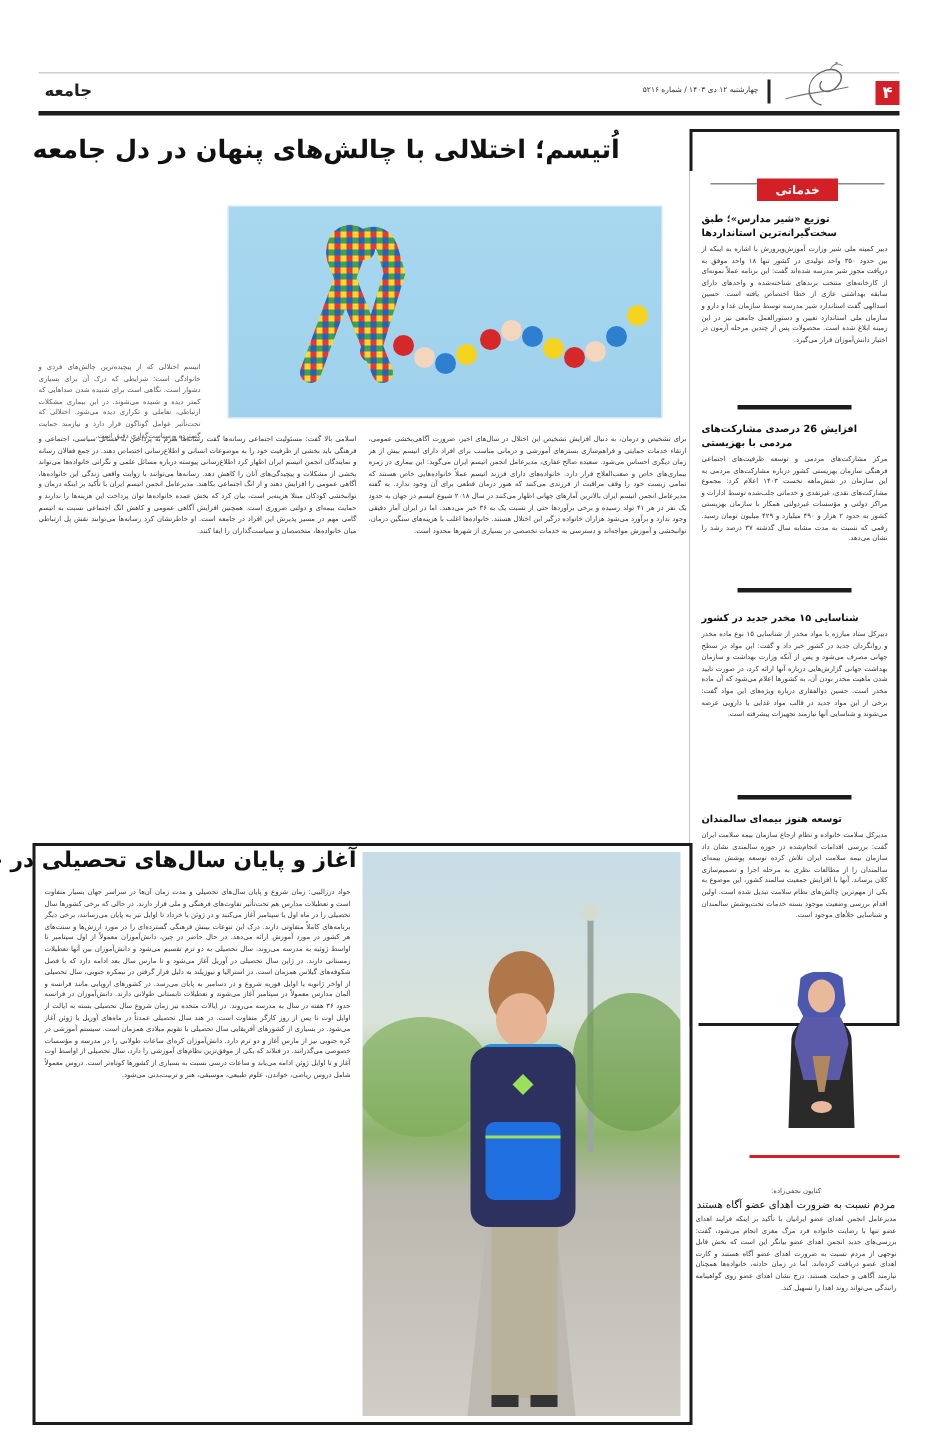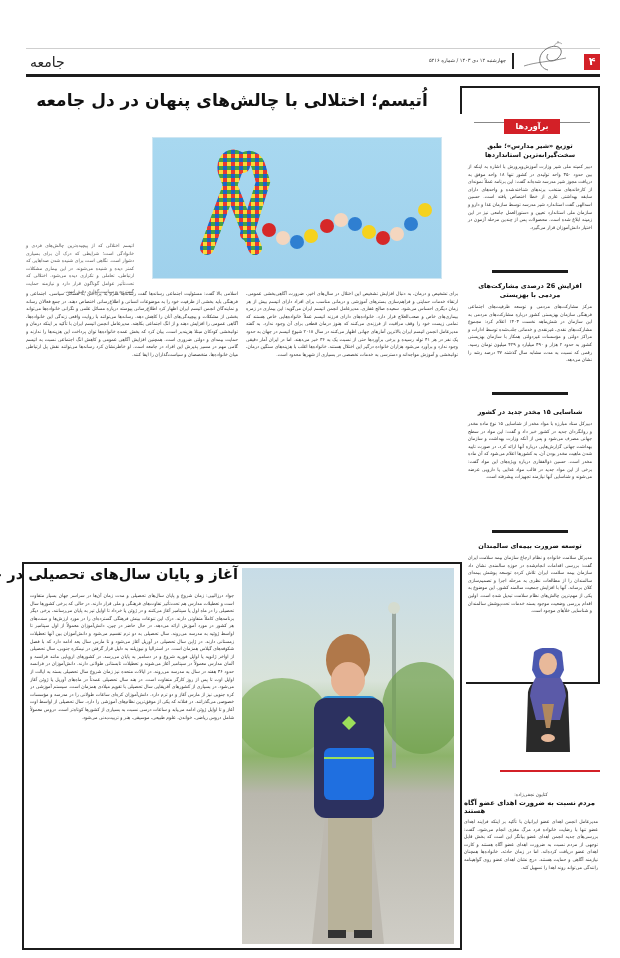--- a/index.html
+++ b/index.html
@@ -7,44 +7,44 @@
   body { font-family: "DejaVu Sans", sans-serif; color: #222; position: relative; direction: rtl; }
 
   
   .masthead { position: absolute; top: 40px; left: 26px; width: 574px; height: 40px; }
   .masthead .top-rule { position: absolute; top: 8px; left: 0; right: 0; height: 1px; background: #cfcfcf; }
   .masthead .bottom-rule { position: absolute; top: 34px; left: 0; right: 0; height: 3px; background: #1c1c1c; }
   .page-num { position: absolute; right: 0; top: 14px; width: 16px; height: 16px; background: #d32027; color: #fff; font-size: 11px; font-weight: bold; text-align: center; line-height: 16px; font-family: "DejaVu Sans", sans-serif; }
   .logo { position: absolute; right: 24px; top: 0px; width: 58px; height: 34px; }
   .logo-divider { position: absolute; right: 86px; top: 13px; width: 2px; height: 16px; background: #222; }
   .date-line { position: absolute; right: 94px; top: 17px; font-size: 5px; color: #333; white-space: nowrap; }
-  .section-name { position: absolute; left: 4px; top: 14px; font-size: 14px; font-weight: normal; color: #222; }
+  .section-name { position: absolute; left: 4px; top: 14px; font-size: 11px; font-weight: bold; color: #222; }
 
   
   .sidebar { position: absolute; top: 86px; right: 20px; width: 140px; height: 598px; }
   .sidebar-box { position: absolute; top: 0; right: 0; width: 140px; height: 598px; border: 2px solid #1c1c1c; border-top-width: 2px; }
   .sidebar-box .cut { position: absolute; top: 26px; left: -2px; width: 6px; height: 570px; background: #fff; }
   .news-label-wrap { position: absolute; top: 28px; right: 0; width: 136px; text-align: center; }
   .news-label-wrap .line { position: absolute; top: 8px; left: 10px; right: 10px; height: 1px; background: #888; }
   .news-label { position: relative; display: inline-block; background: #d32027; color: #fff; font-size: 8px; font-weight: bold; padding: 3px 12px; }
 
   .brief { position: absolute; right: 8px; width: 124px; text-align: justify; }
-  .brief h3 { font-size: 6.5px; font-weight: bold; text-align: center; line-height: 9px; color: #111; margin-bottom: 3px; }
+  .brief h3 { font-size: 6.5px; font-weight: bold; text-align: left; line-height: 9px; color: #111; margin-bottom: 3px; }
   .brief p { font-size: 4.6px; line-height: 7.6px; color: #333; text-align: justify; }
   .brief-sep { position: absolute; right: 32px; width: 76px; height: 3px; background: #1c1c1c; }
 
   .person-photo { position: absolute; right: 44px; top: 648px; width: 56px; height: 104px; }
   .red-line { position: absolute; right: 20px; top: 770px; width: 100px; height: 2px; background: #d32027; }
   .interview { position: absolute; right: 22px; top: 792px; width: 134px; }
   .interview .kicker { font-size: 4.6px; text-align: center; color: #444; margin-bottom: 2px; }
-  .interview h3 { font-size: 6.8px; font-weight: bold; text-align: left; color: #111; margin-bottom: 3px; }
+  .interview h3 { font-size: 6.8px; font-weight: normal; text-align: center; color: #111; margin-bottom: 3px; }
   .interview p { font-size: 4.6px; line-height: 7.6px; color: #333; text-align: justify; }
 
   
-  .headline { position: absolute; top: 90px; right: 178px; width: 420px; font-size: 17px; font-weight: bold; color: #111; text-align: center; white-space: nowrap; }
+  .headline { position: absolute; top: 90px; right: 178px; width: 420px; font-size: 17px; font-weight: bold; color: #111; text-align: left; white-space: nowrap; }
   .main-image { position: absolute; top: 137px; left: 152px; width: 290px; height: 142px; background: linear-gradient(180deg, #a8d8f0 0%, #9fd1ec 100%); overflow: hidden; border: 1px solid #cfe6f2; }
   .caption { position: absolute; top: 242px; left: 26px; width: 108px; font-size: 4.6px; line-height: 7.6px; color: #555; text-align: justify; }
   .cols { position: absolute; top: 290px; left: 26px; width: 432px; height: 170px; display: flex; flex-direction: row; gap: 8px; }
   .col { flex: 1; font-size: 4.6px; line-height: 7.6px; color: #333; text-align: justify; overflow: hidden; }
 
   
   .box2 { position: absolute; top: 562px; left: 22px; width: 440px; height: 388px; border: 2px solid #1c1c1c; }
   .box2 h2 { position: absolute; top: 2px; right: 222px; font-size: 14.5px; font-weight: bold; color: #111; white-space: nowrap; }
   .box2 .body { position: absolute; top: 28px; left: 6px; width: 204px; height: 350px; font-size: 4.6px; line-height: 7.6px; color: #333; text-align: justify; overflow: hidden; }
   .child-image { position: absolute; top: 4px; right: 6px; width: 212px; height: 376px; overflow: hidden; background: linear-gradient(180deg, #c7dce7 0%, #d9e3da 30%, #8db36a 50%, #b9b7ad 60%, #cfcdc6 100%); }
@@ -104,21 +104,21 @@
   <div class="col">برای تشخیص و درمان، به دنبال افزایش تشخیص این اختلال در سال‌های اخیر، ضرورت آگاهی‌بخشی عمومی، ارتقاء خدمات حمایتی و فراهم‌سازی بسترهای آموزشی و درمانی مناسب برای افراد دارای اتیسم بیش از هر زمان دیگری احساس می‌شود. سعیده صالح غفاری، مدیرعامل انجمن اتیسم ایران می‌گوید: این بیماری در زمره بیماری‌های خاص و صعب‌العلاج قرار دارد. خانواده‌های دارای فرزند اتیسم عملاً خانواده‌هایی خاص هستند که تمامی زیست خود را وقف مراقبت از فرزندی می‌کنند که هنوز درمان قطعی برای آن وجود ندارد. به گفته مدیرعامل انجمن اتیسم ایران بالاترین آمارهای جهانی اظهار می‌کنند در سال ۲۰۱۸ شیوع اتیسم در جهان به حدود یک نفر در هر ۴۱ تولد رسیده و برخی برآوردها حتی از نسبت یک به ۳۶ خبر می‌دهند. اما در ایران آمار دقیقی وجود ندارد و برآورد می‌شود هزاران خانواده درگیر این اختلال هستند. خانواده‌ها اغلب با هزینه‌های سنگین درمان، توانبخشی و آموزش مواجه‌اند و دسترسی به خدمات تخصصی در بسیاری از شهرها محدود است.</div>
   <div class="col">اسلامی بالا گفت: مسئولیت اجتماعی رسانه‌ها گفت رسانه‌ها ملزم به پرداختن به مسائل سیاسی، اجتماعی و فرهنگی باید بخشی از ظرفیت خود را به موضوعات انسانی و اطلاع‌رسانی اختصاص دهند. در جمع فعالان رسانه و نمایندگان انجمن اتیسم ایران اظهار کرد اطلاع‌رسانی پیوسته درباره مسائل علمی و نگرانی خانواده‌ها می‌تواند بخشی از مشکلات و پیچیدگی‌های آنان را کاهش دهد. رسانه‌ها می‌توانند با روایت واقعی زندگی این خانواده‌ها، آگاهی عمومی را افزایش دهند و از انگ اجتماعی بکاهند. مدیرعامل انجمن اتیسم ایران با تأکید بر اینکه درمان و توانبخشی کودکان مبتلا هزینه‌بر است، بیان کرد که بخش عمده خانواده‌ها توان پرداخت این هزینه‌ها را ندارند و حمایت بیمه‌ای و دولتی ضروری است. همچنین افزایش آگاهی عمومی و کاهش انگ اجتماعی نسبت به اتیسم گامی مهم در مسیر پذیرش این افراد در جامعه است. او خاطرنشان کرد رسانه‌ها می‌توانند نقش پل ارتباطی میان خانواده‌ها، متخصصان و سیاست‌گذاران را ایفا کنند.</div>
 </div>
 
 <div class="sidebar">
   <div class="sidebar-box">
       <div class="cut"></div>
     </div>
   <div class="news-label-wrap">
     <div class="line"></div>
-    <span class="news-label">برآوردها</span>
+    <span class="news-label">خدماتی</span>
   </div>
 
   <div class="brief" style="top:56px;">
     <h3>توزیع «شیر مدارس»؛ طبق سخت‌گیرانه‌ترین استانداردها</h3>
     <p>دبیر کمیته ملی شیر وزارت آموزش‌وپرورش با اشاره به اینکه از بین حدود ۳۵۰ واحد تولیدی در کشور تنها ۱۸ واحد موفق به دریافت مجوز شیر مدرسه شده‌اند گفت: این برنامه عملاً نمونه‌ای از کارخانه‌های منتخب برندهای شناخته‌شده و واحدهای دارای سابقه بهداشتی عاری از خطا اختصاص یافته است. حسین اسدالهی گفت استاندارد شیر مدرسه توسط سازمان غذا و دارو و سازمان ملی استاندارد تعیین و دستورالعمل جامعی نیز در این زمینه ابلاغ شده است. محصولات پس از چندین مرحله آزمون در اختیار دانش‌آموزان قرار می‌گیرد.</p>
   </div>
   <div class="brief-sep" style="top:184px;"></div>
 
   <div class="brief" style="top:196px;">
     <h3>افزایش 26 درصدی مشارکت‌های مردمی با بهزیستی</h3>
@@ -126,21 +126,21 @@
   </div>
   <div class="brief-sep" style="top:306px;"></div>
 
   <div class="brief" style="top:322px;">
     <h3>شناسایی ۱۵ مخدر جدید در کشور</h3>
     <p>دبیرکل ستاد مبارزه با مواد مخدر از شناسایی ۱۵ نوع ماده مخدر و روانگردان جدید در کشور خبر داد و گفت: این مواد در سطح جهانی مصرف می‌شود و پس از آنکه وزارت بهداشت و سازمان بهداشت جهانی گزارش‌هایی درباره آنها ارائه کرد، در صورت تایید شدن ماهیت مخدر بودن آن، به کشورها اعلام می‌شود که آن ماده مخدر است. حسین ذوالفقاری درباره ویژه‌های این مواد گفت: برخی از این مواد جدید در قالب مواد غذایی یا دارویی عرضه می‌شوند و شناسایی آنها نیازمند تجهیزات پیشرفته است.</p>
   </div>
   <div class="brief-sep" style="top:444px;"></div>
 
   <div class="brief" style="top:456px;">
-    <h3>توسعه ضرورت بیمه‌ای سالمندان</h3>
+    <h3>توسعه هنوز بیمه‌ای سالمندان</h3>
     <p>مدیرکل سلامت خانواده و نظام ارجاع سازمان بیمه سلامت ایران گفت: بررسی اقدامات انجام‌شده در حوزه سالمندی نشان داد سازمان بیمه سلامت ایران تلاش کرده توسعه پوشش بیمه‌ای سالمندان را از مطالعات نظری به مرحله اجرا و تصمیم‌سازی کلان برساند. آنها با افزایش جمعیت سالمند کشور، این موضوع به یکی از مهم‌ترین چالش‌های نظام سلامت تبدیل شده است. اولین اقدام بررسی وضعیت موجود بسته خدمات تحت‌پوشش سالمندان و شناسایی خلأهای موجود است.</p>
   </div>
 </div>
 
 <svg class="person-photo" viewBox="0 0 56 104">
   <path d="M6 104 L8 44 C10 34, 18 30, 28 30 C38 30, 46 34, 48 44 L50 104 Z" fill="#2a2a2a"></path>
   <path d="M10 48 C12 30, 20 22, 28 22 C36 22, 44 30, 46 48 L40 72 L16 72 Z" fill="#5b5aa8"></path>
   <path d="M14 4 C20 -2, 36 -2, 42 4 L44 22 L40 30 L16 30 L12 22 Z" fill="#4b58b0"></path>
   <ellipse cx="28" cy="16" rx="9" ry="11" fill="#e8b99a"></ellipse>
   <path d="M22 56 L34 56 L30 80 L26 80 Z" fill="#b0885e"></path>

